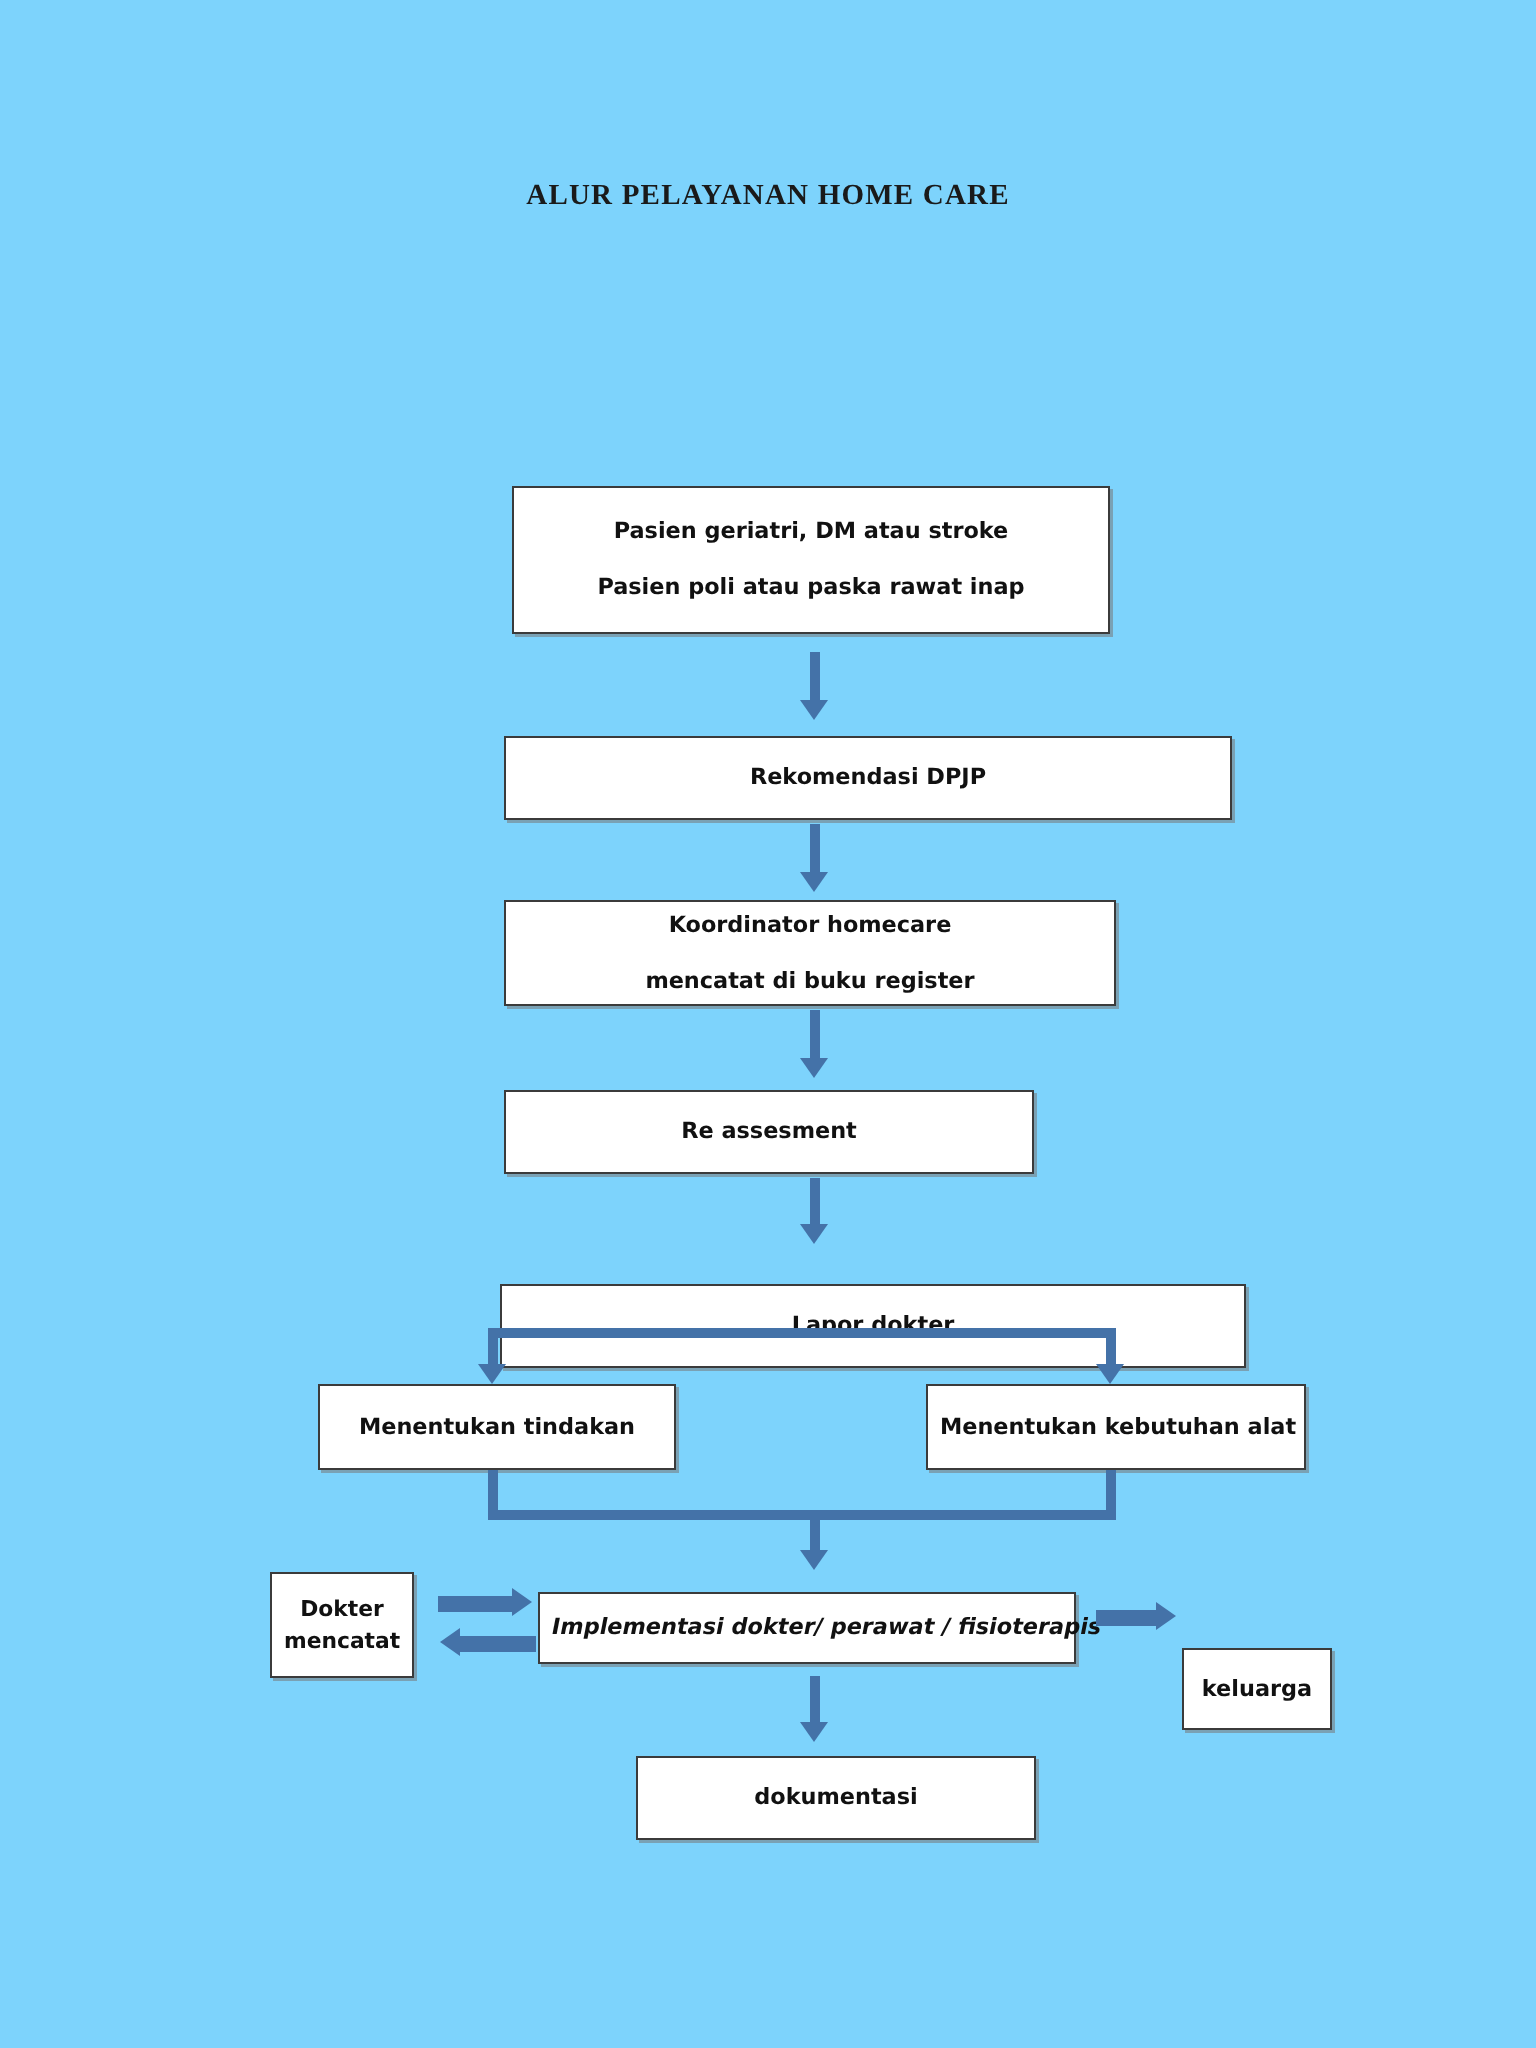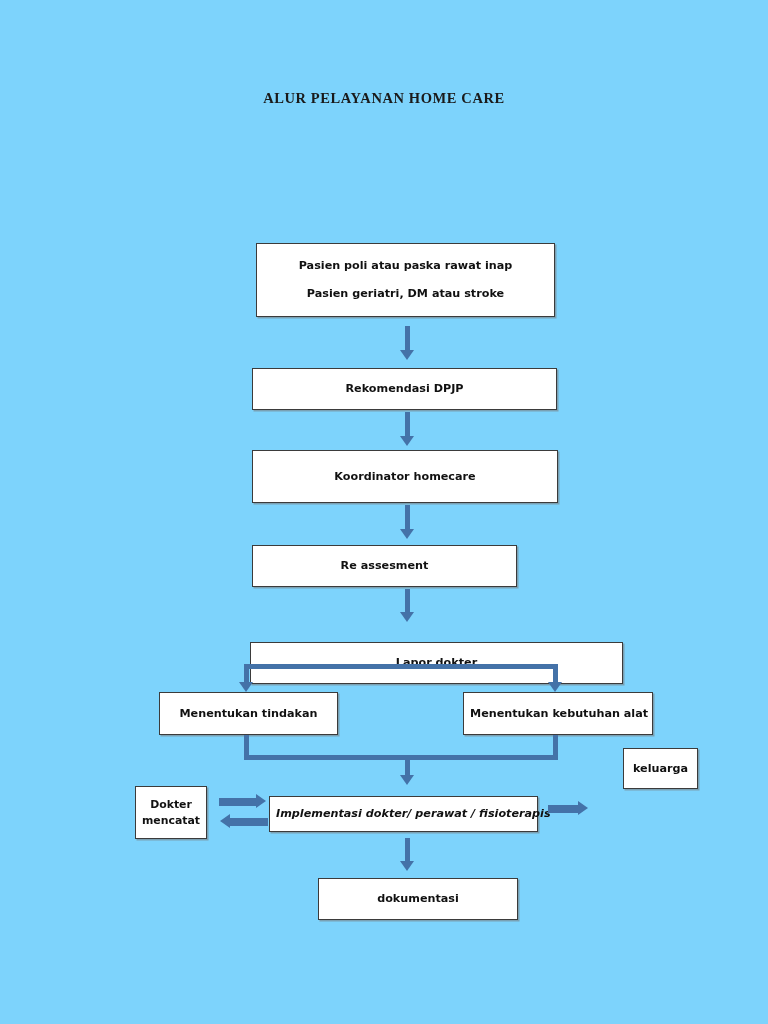--- a/index.html
+++ b/index.html
@@ -94,36 +94,37 @@
   }
 </style>
 </head>
 <body>
 
 <div id="page">
 
   <div class="title">ALUR PELAYANAN HOME CARE</div>
 
   <div class="node" style="left:256px; top:243px; width:299px; height:74px;">
+    <span class="ln">Pasien geriatri, DM atau stroke</span>
     <span class="ln">Pasien poli atau paska rawat inap</span>
-    <span class="ln">Pasien geriatri, DM atau stroke</span>
   </div>
 
   <div class="conn v" style="left:405px; top:326px; height:26px;"></div>
   <div class="arrowhead" style="left:400px; top:350px;"></div>
 
-  <div class="node" style="left:252px; top:368px; width:305px; height:42px;">
+  <div class="node" style="left:252px; top:368px; width:364px; height:42px;">
     <span class="ln">Rekomendasi DPJP</span>
   </div>
 
   <div class="conn v" style="left:405px; top:412px; height:26px;"></div>
   <div class="arrowhead" style="left:400px; top:436px;"></div>
 
   <div class="node" style="left:252px; top:450px; width:306px; height:53px;">
     <span class="ln">Koordinator homecare</span>
+    <span class="ln">mencatat di buku register</span>
   </div>
 
   <div class="conn v" style="left:405px; top:505px; height:26px;"></div>
   <div class="arrowhead" style="left:400px; top:529px;"></div>
 
   <div class="node" style="left:252px; top:545px; width:265px; height:42px;">
     <span class="ln">Re assesment</span>
   </div>
 
   <div class="conn v" style="left:405px; top:589px; height:25px;"></div>
@@ -164,21 +165,21 @@
   <div class="conn h" style="left:230px; top:818px; width:38px; height:8px;"></div>
   <div class="arrowhead left" style="left:220px; top:814px;"></div>
 
   <div class="node" style="left:269px; top:796px; width:269px; height:36px;font-style:italic;">
     <span class="ln">Implementasi dokter/ perawat / fisioterapis</span>
   </div>
 
   <div class="conn h" style="left:548px; top:805px; width:32px; height:8px;"></div>
   <div class="arrowhead right" style="left:578px; top:801px;"></div>
 
-  <div class="node" style="left:591px; top:748px; width:75px; height:41px;margin-left:32px;">
+  <div class="node" style="left:591px; top:824px; width:75px; height:41px;">
     <span class="ln">keluarga</span>
   </div>
 
   <div class="conn v" style="left:405px; top:838px; height:25px;"></div>
   <div class="arrowhead" style="left:400px; top:861px;"></div>
 
   <div class="node" style="left:318px; top:878px; width:200px; height:42px;">
     <span class="ln">dokumentasi</span>
   </div>
 

